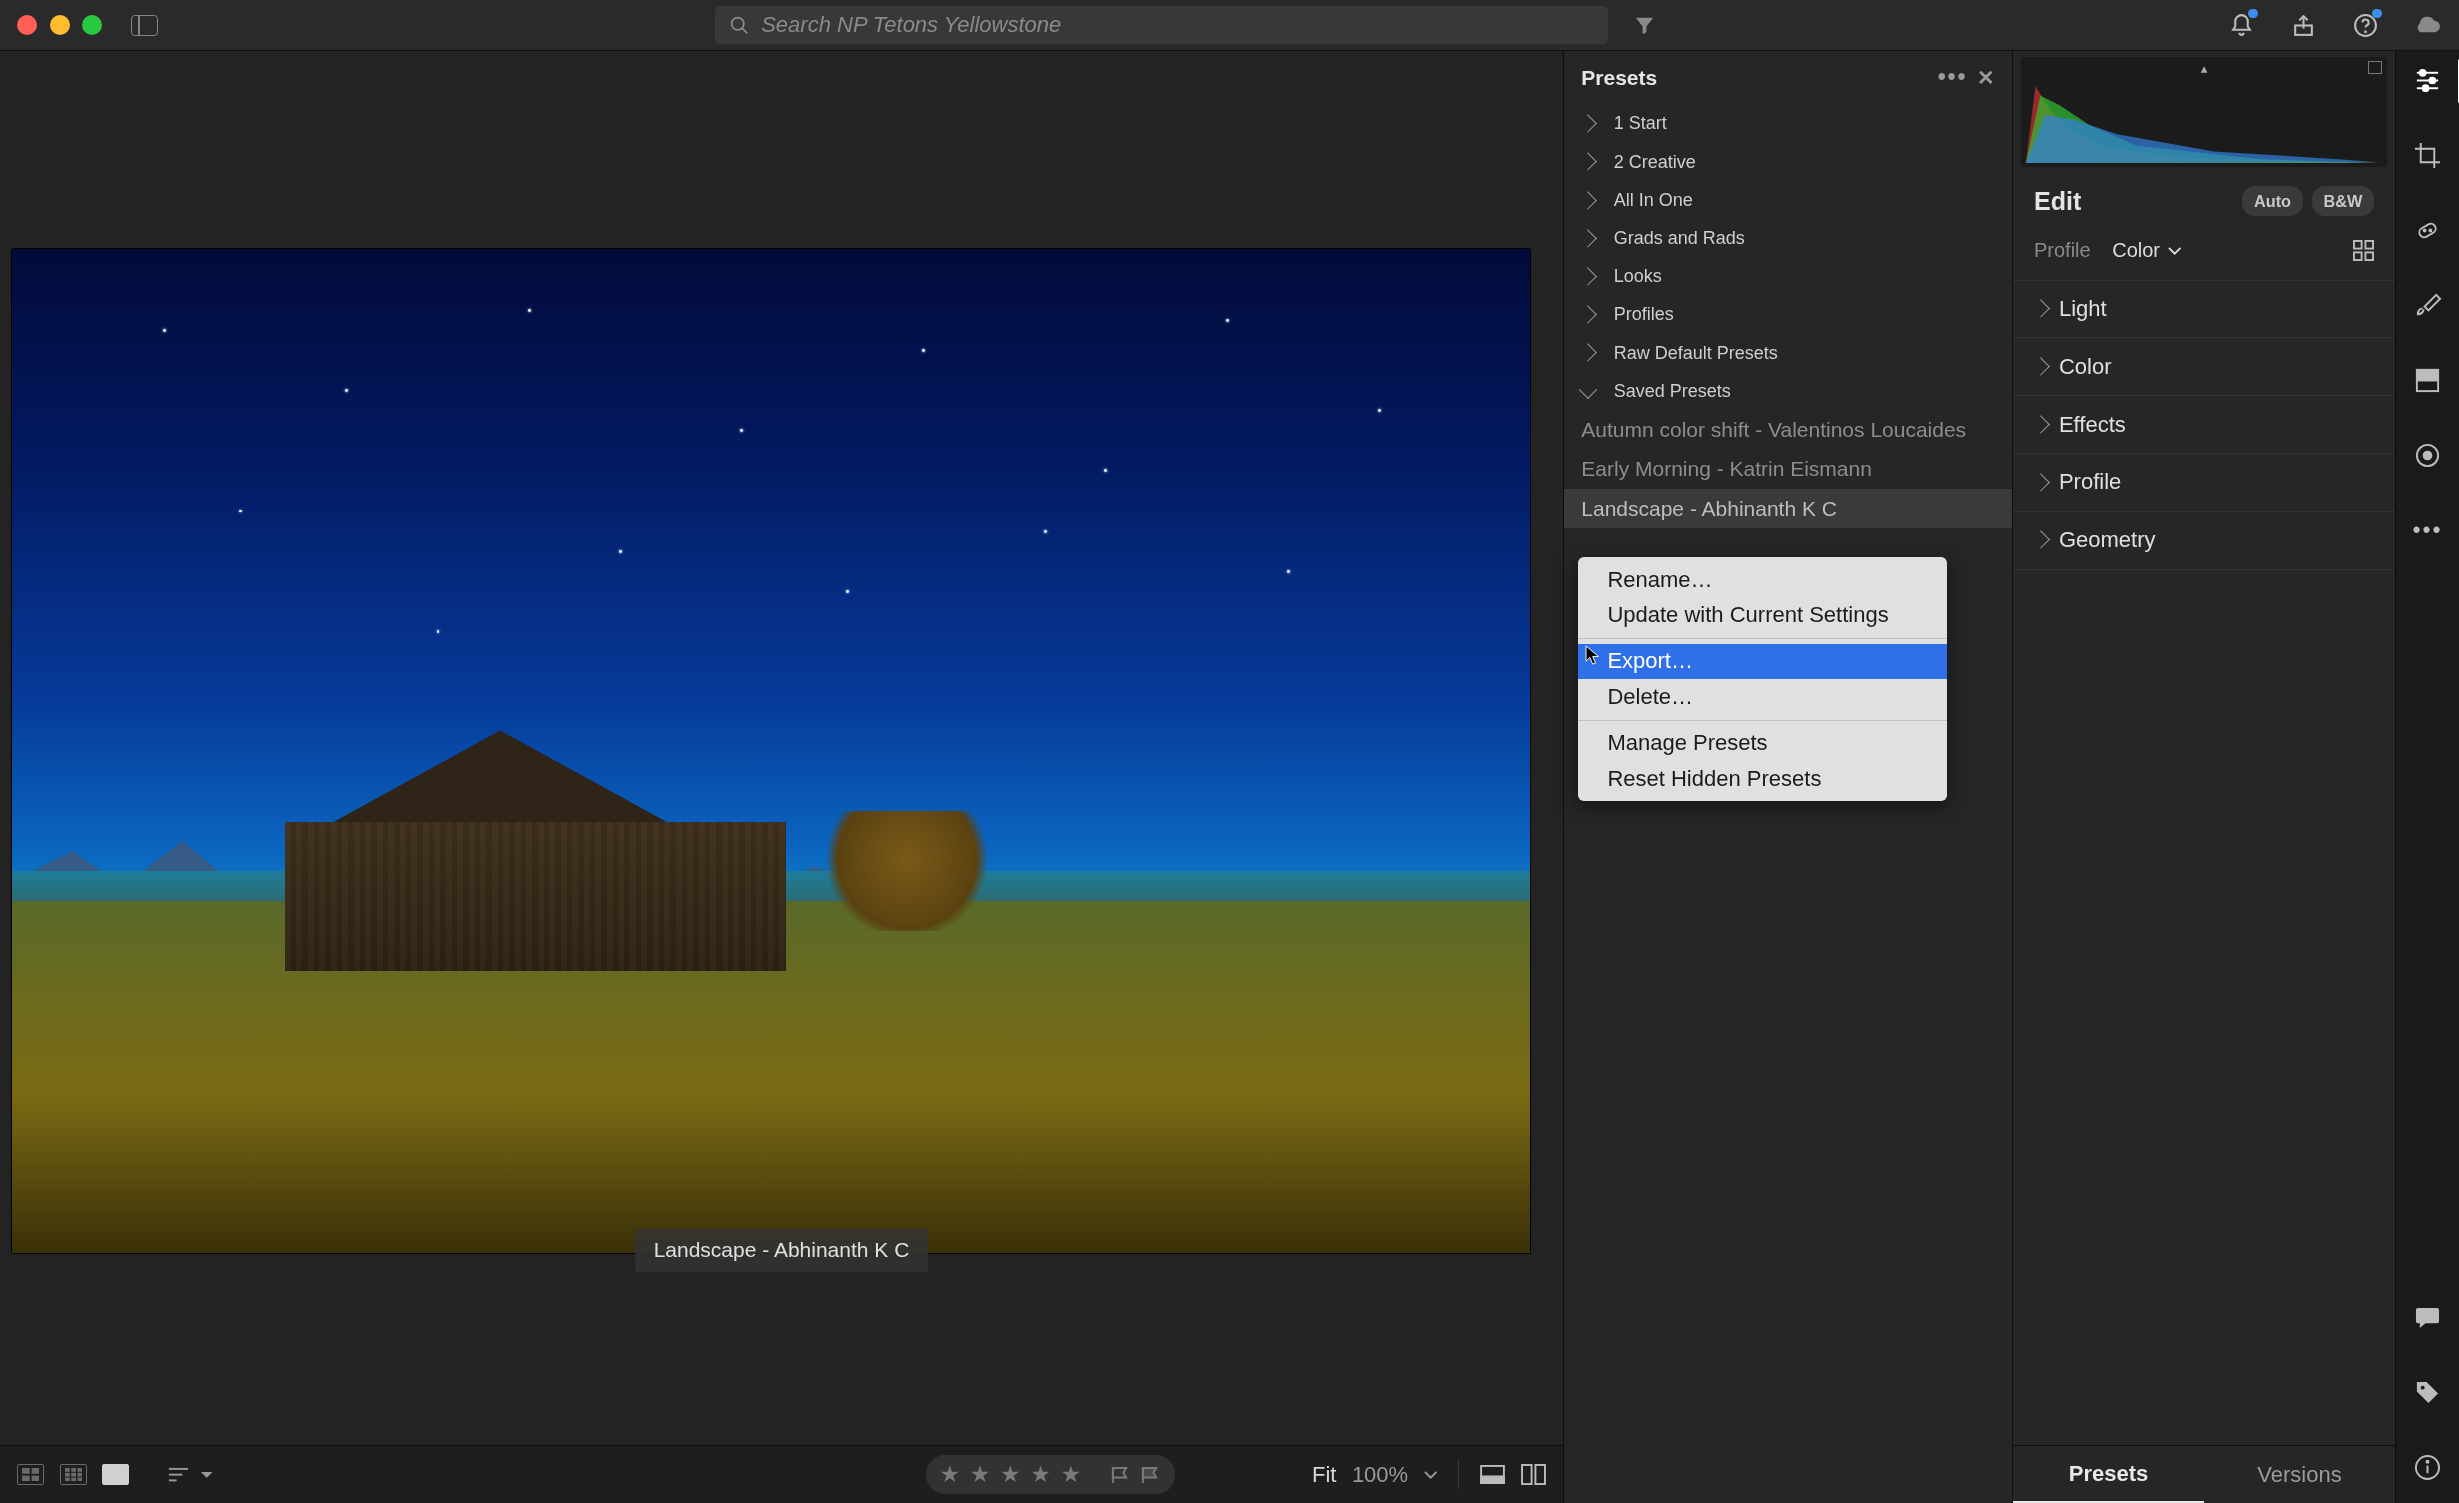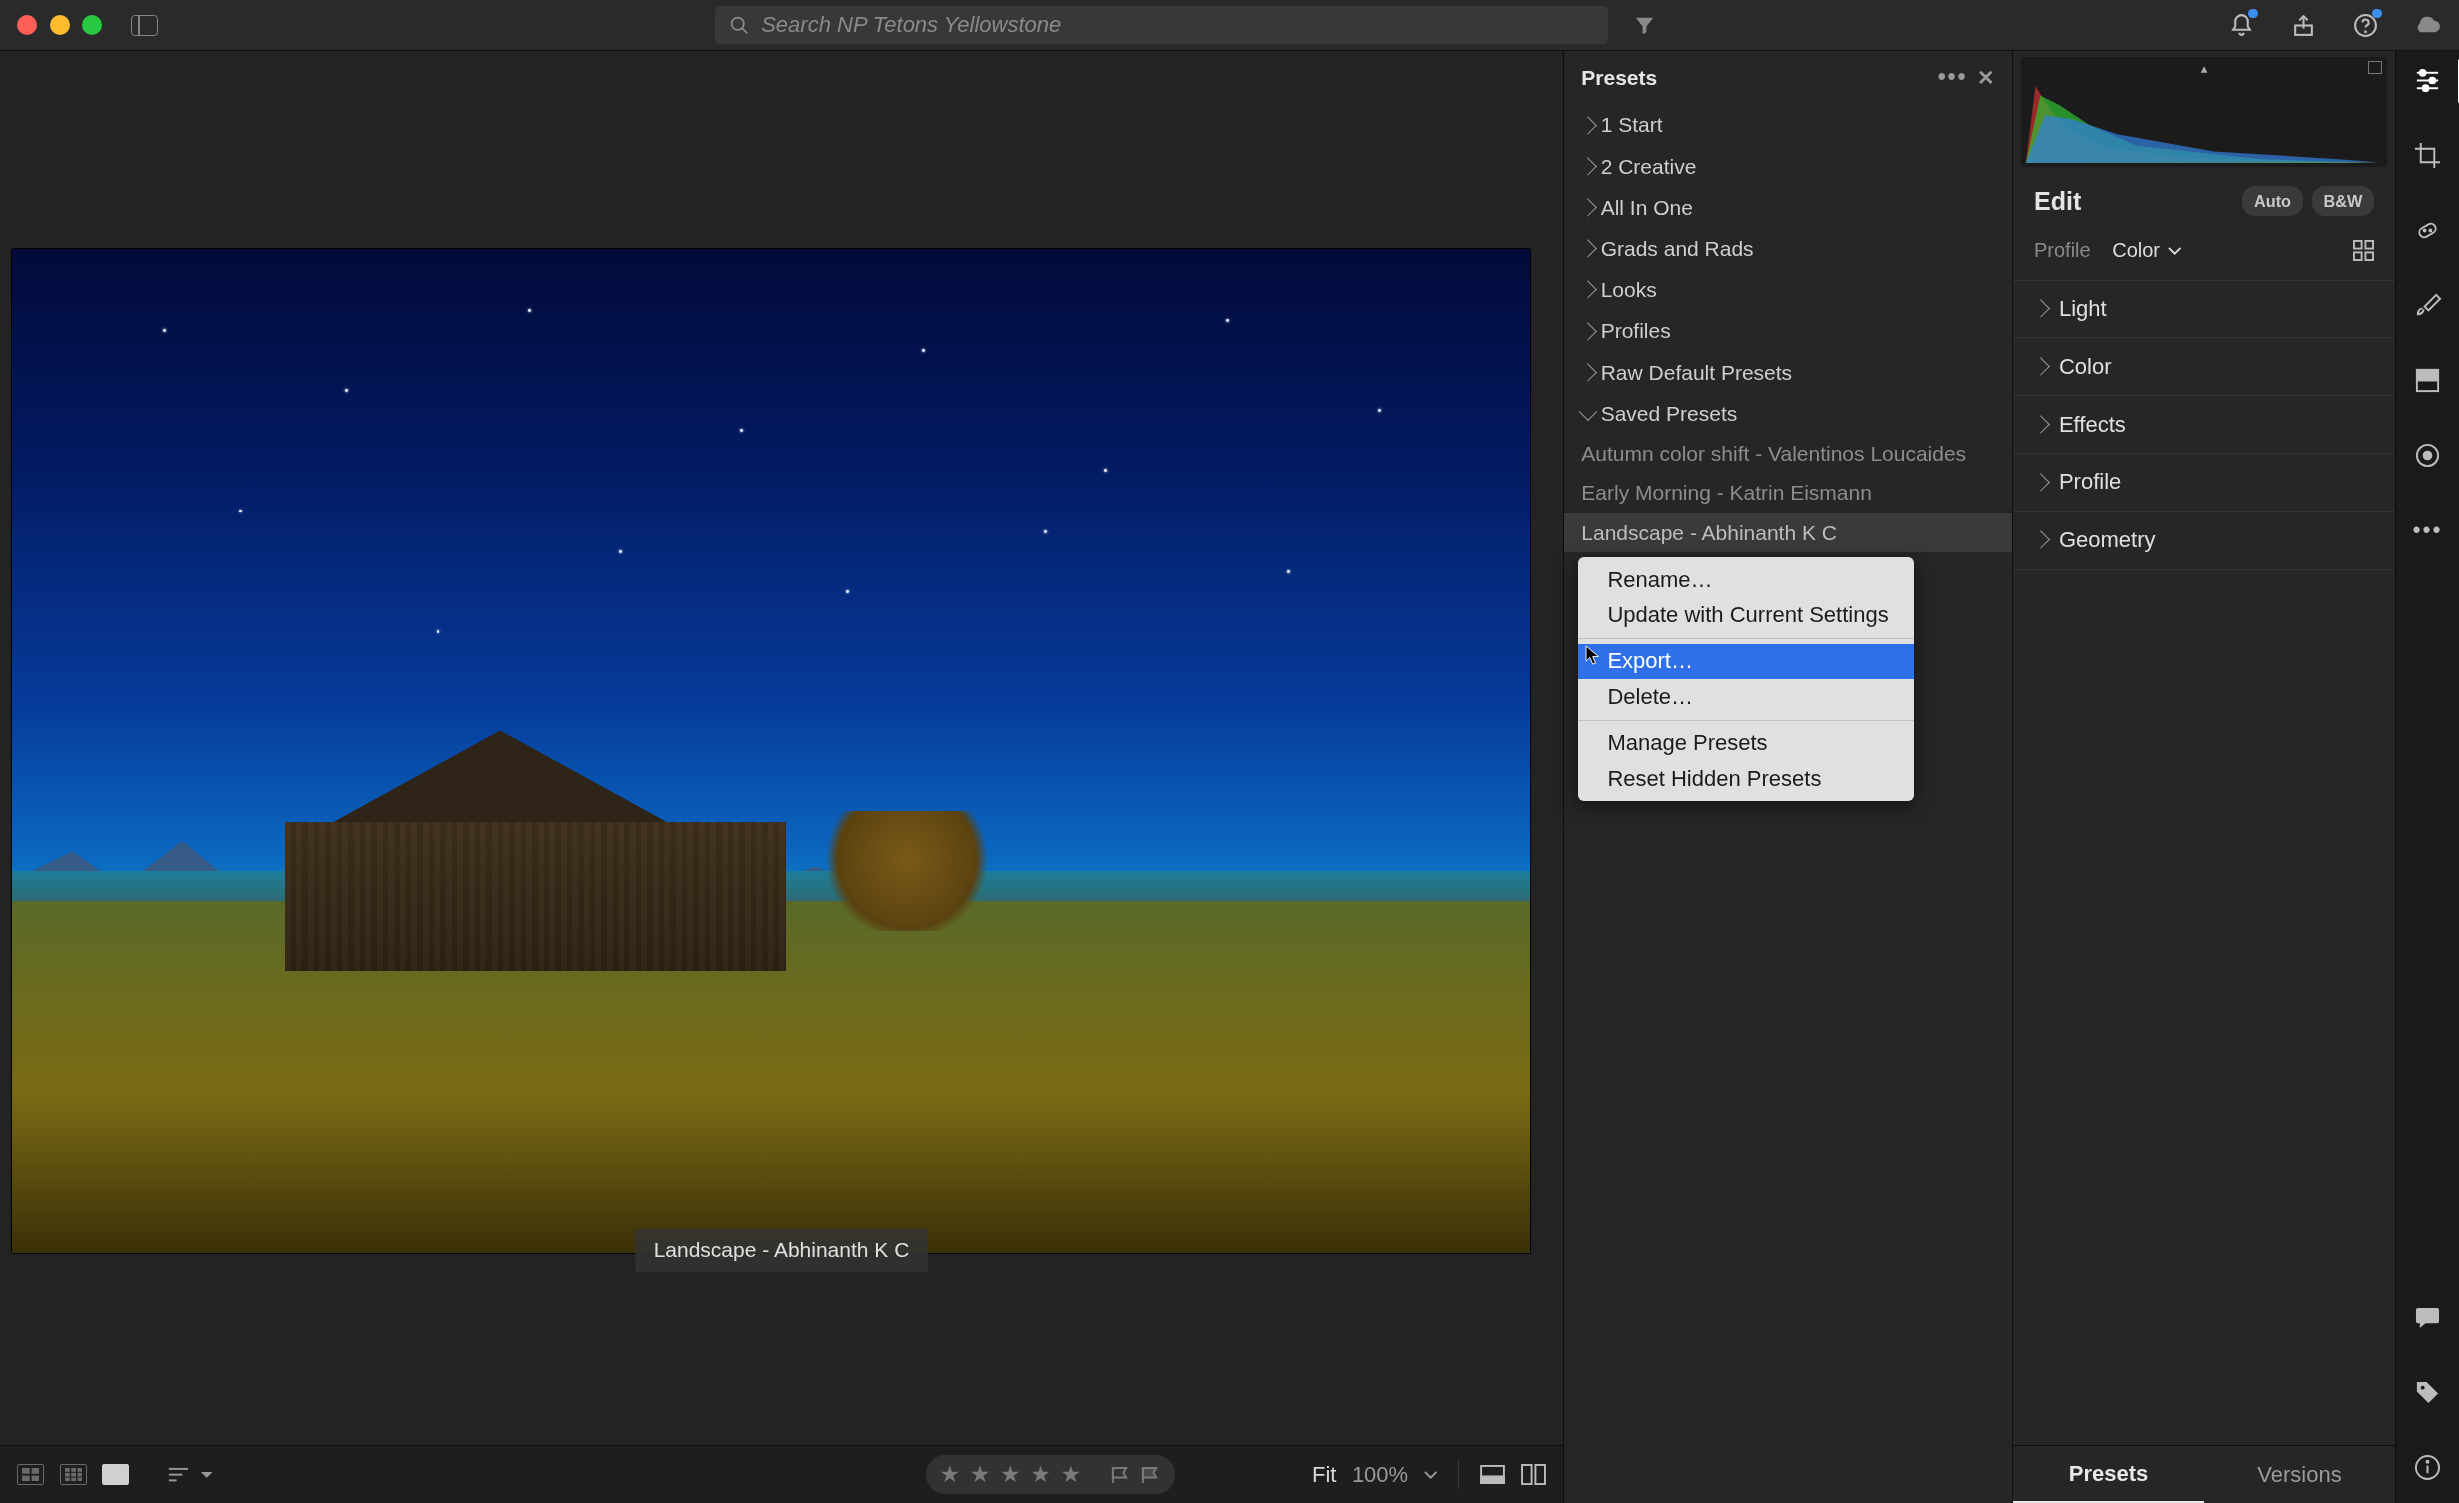--- a/index.html
+++ b/index.html
@@ -62,29 +62,29 @@
   .sort-btn{margin-left:38px;display:flex;align-items:center;gap:9.6px;}
   .stars-rate{margin-left:auto;display:flex;align-items:center;gap:9.6px;background:#323232;padding:5.8px 13.4px;border-radius:19px;}
   .stars-rate .st{color:#7a7a7a;font-size:23px;}
   .zoom-wrap{margin-left:auto;display:flex;align-items:center;gap:15.4px;font-size:22px;color:#d8d8d8;}
   .zoom-wrap .sep{width:1px;height:29px;background:#3a3a3a;margin:0 5.8px;}
   
   .presets-panel{width:450px;background:var(--panel);border-left:1px solid #0e0e0e;border-right:1px solid #0e0e0e;display:flex;flex-direction:column;color:var(--txt);position:relative;}
   .presets-header{display:flex;align-items:center;padding:13.4px 17.3px;font-weight:600;color:#e6e6e6;font-size:21px;}
   .presets-header .dots{margin-left:auto;color:#9a9a9a;font-size:23px;letter-spacing:1.9px;margin-right:9.6px;}
   .presets-header .closex{color:#9a9a9a;font-size:21px;}
-  .preset-group{display:flex;align-items:center;gap:6px;padding:8.6px 17.3px;font-size:21px;color:#cfcfcf;cursor:default;}
+  .preset-group{display:flex;align-items:center;gap:19px;padding:8.6px 17.3px;font-size:18px;color:#cfcfcf;cursor:default;}
   .preset-group.saved{color:#cfcfcf;}
   .chev{width:13.4px;height:13.4px;display:inline-block;}
   .chev.right{border-top:1.9px solid #9a9a9a;border-right:1.9px solid #9a9a9a;transform:rotate(45deg);}
   .chev.down{border-top:1.9px solid #9a9a9a;border-right:1.9px solid #9a9a9a;transform:rotate(135deg);margin-top:-3.8px;}
   .preset-item{padding:7.7px 17.3px 7.7px 17.3px;font-size:21px;color:#8d8d8d;}
   .preset-item.sel{background:#3a3a3a;color:#bdbdbd;}
   
-  .ctxmenu{position:absolute;left:14.4px;top:506px;width:336px;background:var(--ctx-bg);color:var(--ctx-txt);border-radius:5.8px;box-shadow:0 5.8px 19px rgba(0,0,0,.5);font-size:22px;padding:4.8px 0;z-index:50;}
+  .ctxmenu{position:absolute;left:14.4px;top:506px;width:369px;background:var(--ctx-bg);color:var(--ctx-txt);border-radius:5.8px;box-shadow:0 5.8px 19px rgba(0,0,0,.5);font-size:22px;padding:4.8px 0;z-index:50;}
   .ctxmenu .mi{padding:4.8px 19px 4.8px 29px;white-space:nowrap;}
   .ctxmenu .mi.sel{background:var(--ctx-sel);color:#fff;}
   .ctxmenu .sep{height:1px;background:#c2c2c2;margin:4.8px 0;}
   .cursor{position:absolute;left:21px;top:594px;width:15.4px;height:21px;z-index:60;}
   
   .edit-panel{width:382px;background:var(--panel);display:flex;flex-direction:column;color:var(--txt);}
   .histogram{height:110px;margin:5.8px 7.7px 0 7.7px;background:#1b1b1b;border-radius:2.9px;position:relative;overflow:hidden;}
   .histogram svg{position:absolute;inset:0;}
   .edit-title{display:flex;align-items:center;padding:19px 21px 13.4px 21px;font-size:25px;font-weight:600;color:#e4e4e4;}
   .edit-title .pill{margin-left:auto;display:flex;gap:9.6px;}

